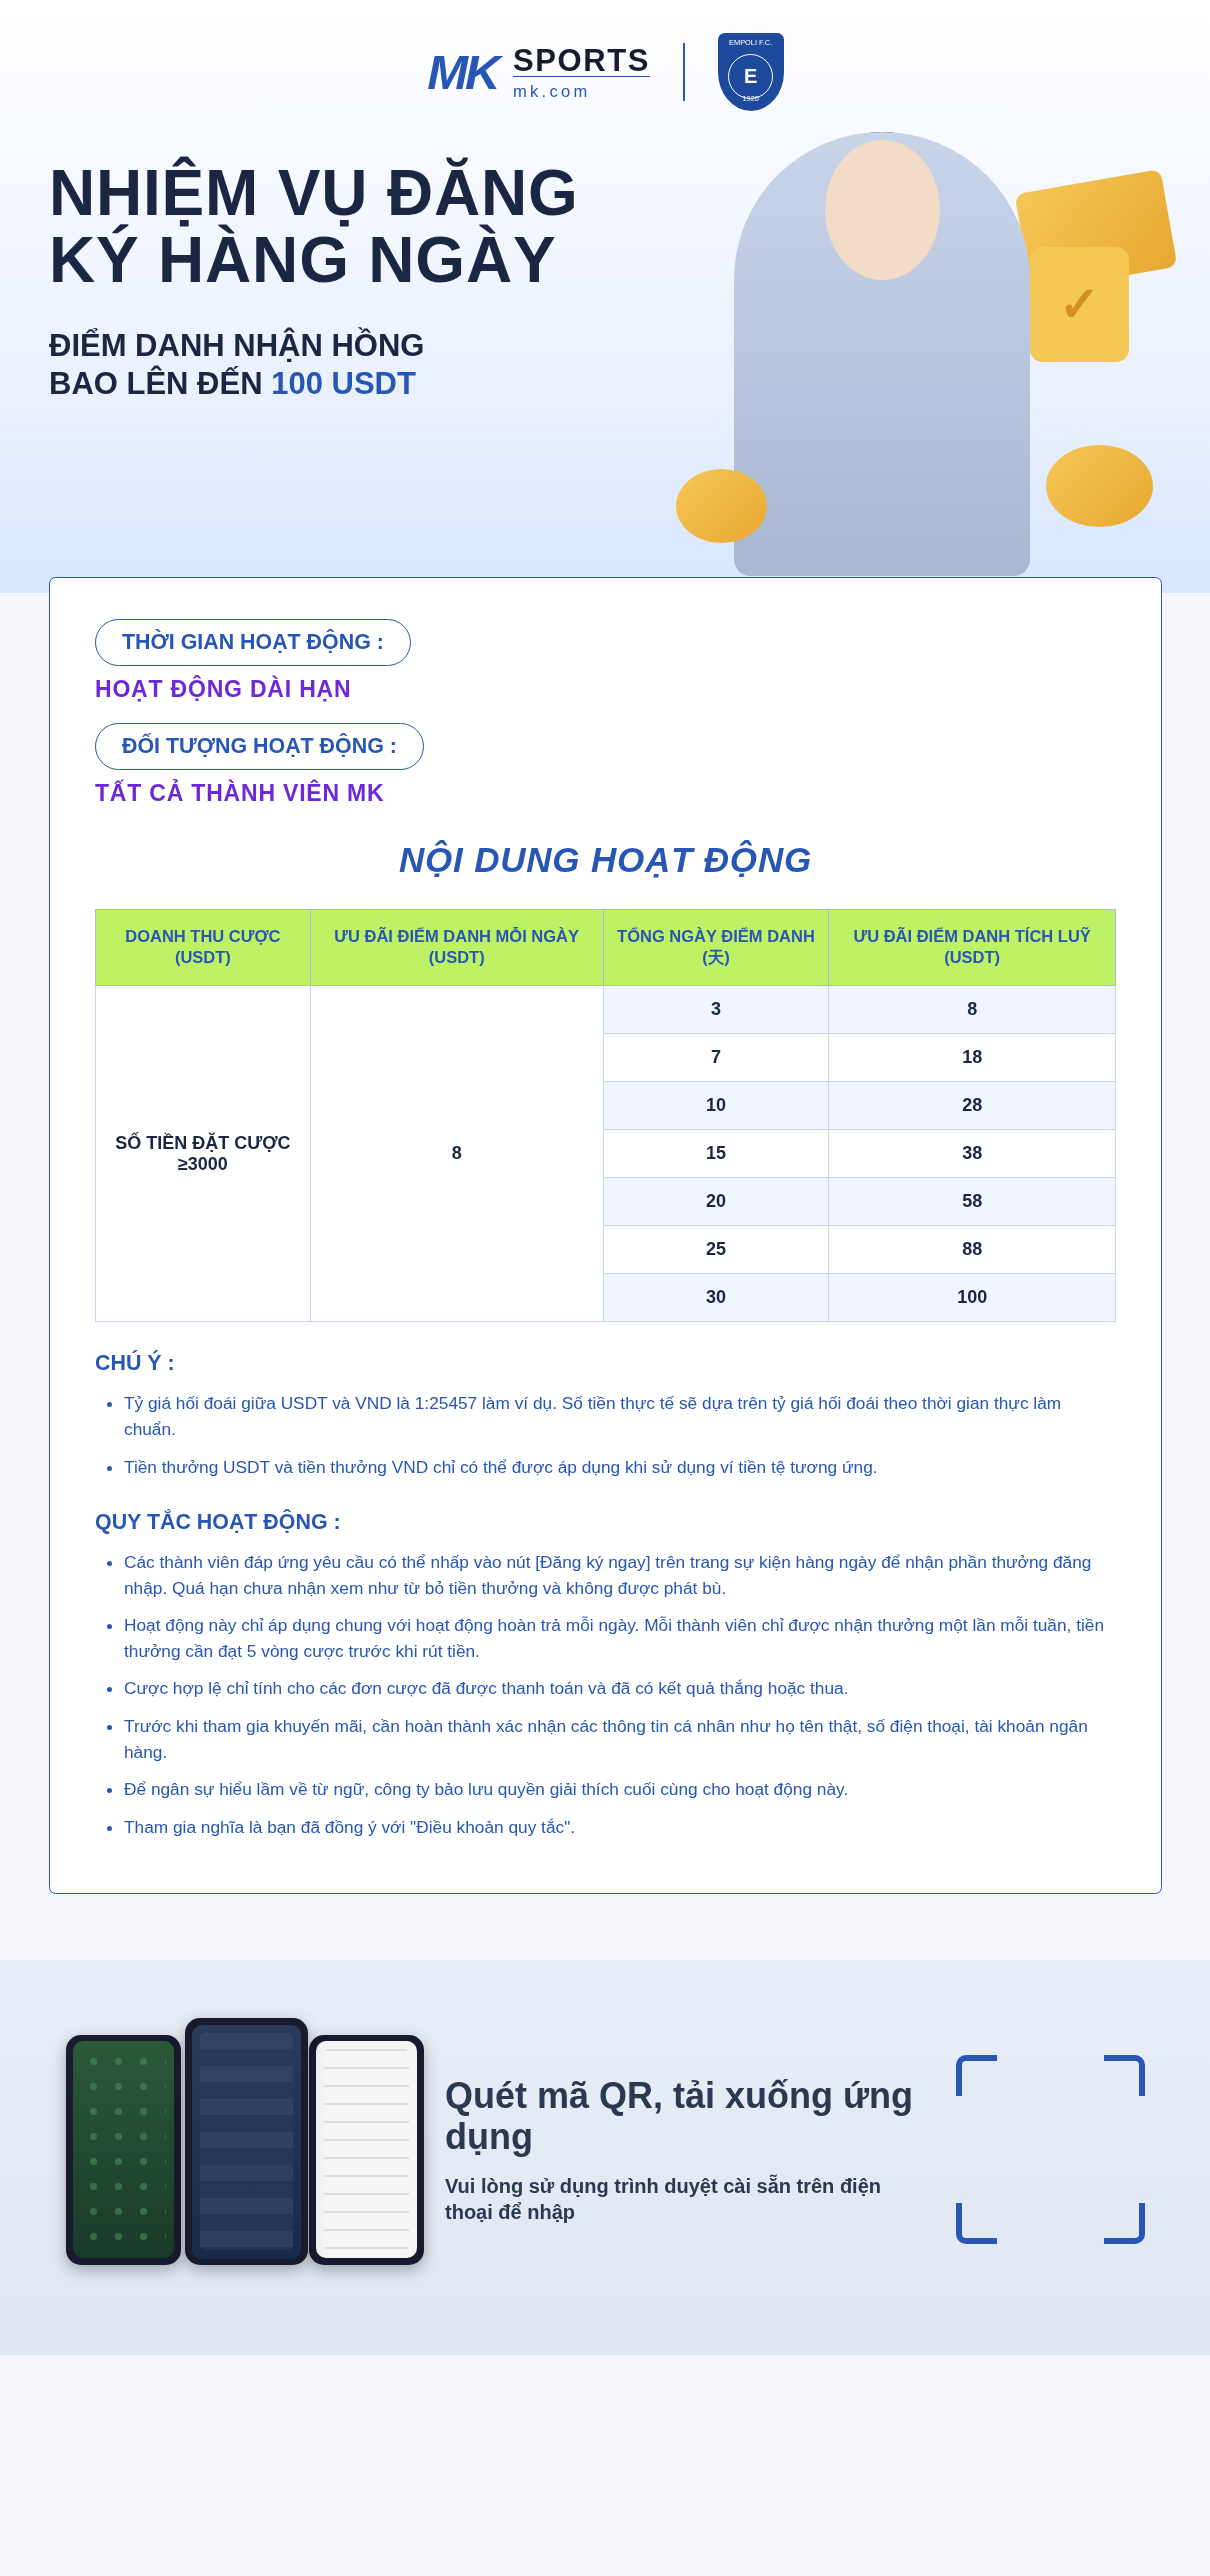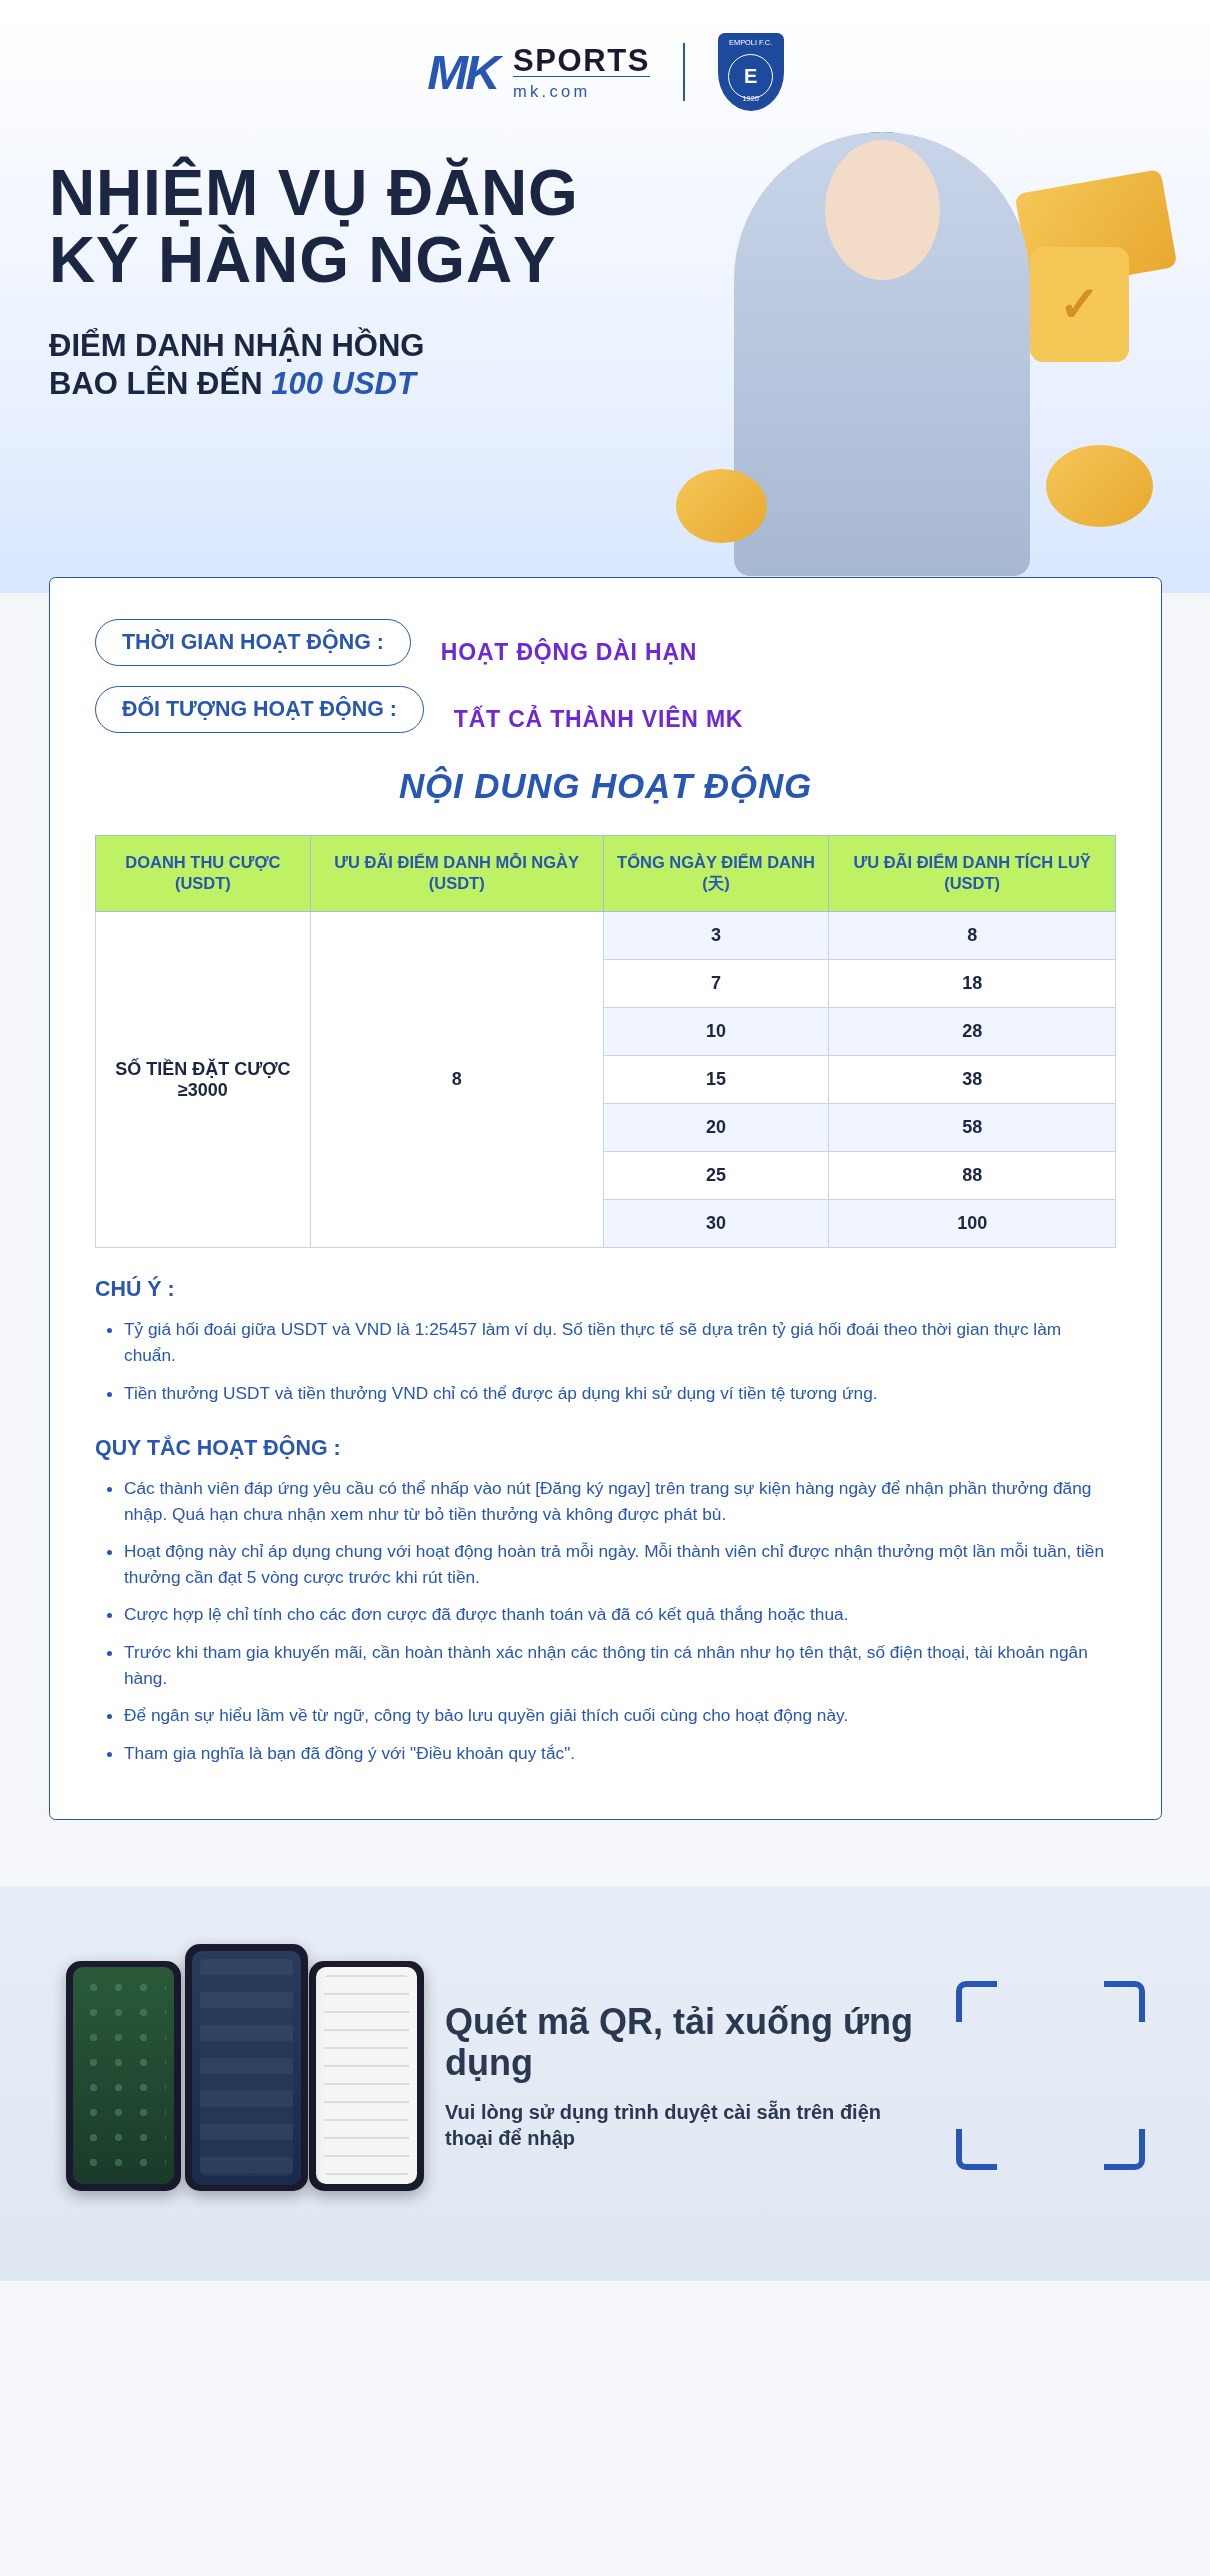--- a/index.html
+++ b/index.html
@@ -95,21 +95,20 @@
   }
   .subheadline {
     margin-top: 33px;
     font-size: 31px;
     font-weight: 800;
     color: #1a2642;
     line-height: 1.2;
   }
   .subheadline .accent {
     color: #2756b5;
-    font-style: italic;
   }
   .hero-graphic {
     position: absolute;
     right: 33px;
     top: 115px;
     width: 510px;
     height: 461px;
     z-index: 1;
   }
   .person {
@@ -174,23 +173,24 @@
     z-index: 3;
   }
   .panel {
     background: #fff;
     border: 1.6px solid #2756b5;
     border-radius: 6.6px;
     padding: 41px 45px;
   }
   .info-row {
     display: flex;
-    align-items: flex-end;
-    gap: 30px;
+    align-items: flex-start;
+    gap: 10px;
     margin-bottom: 20px;
+    flex-direction: column;
   }
   .info-pill {
     border: 1.6px solid #2756b5;
     border-radius: 33px;
     padding: 10px 26px;
     font-size: 21.4px;
     font-weight: 800;
     color: #2756b5;
     white-space: nowrap;
   }

